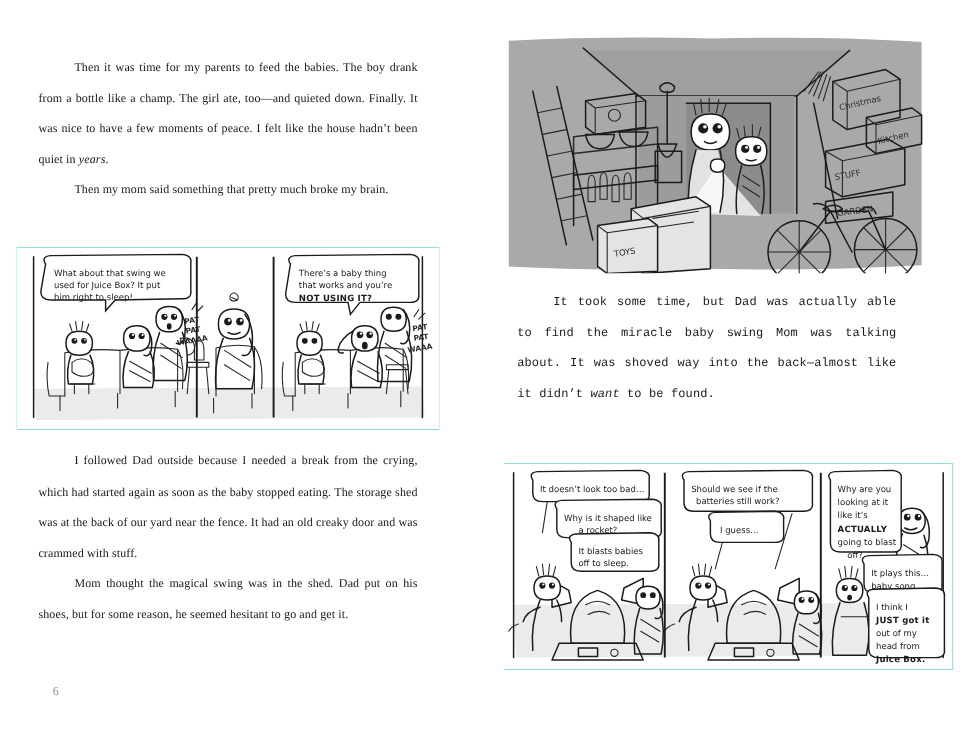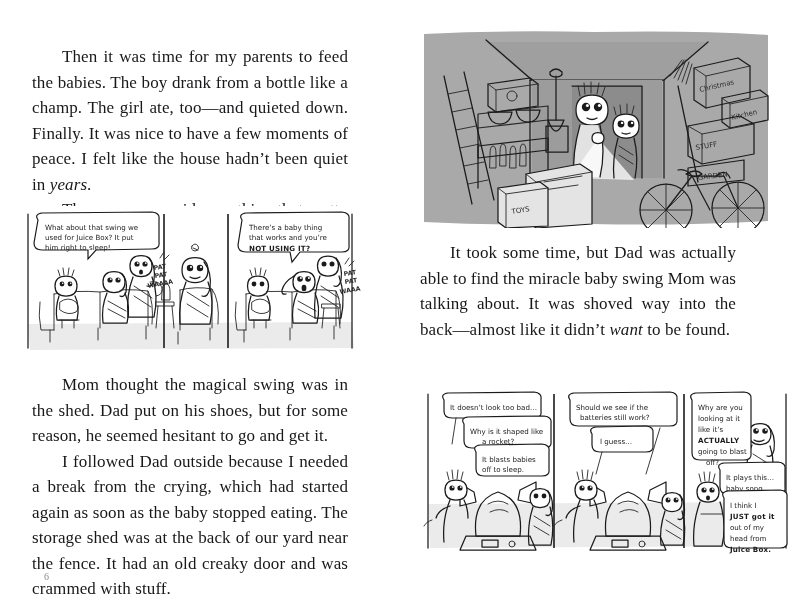--- a/index.html
+++ b/index.html
@@ -25,21 +25,21 @@
     top: 0;
     width: 362px;
     height: 612px;
   }
   .col-left  { left: 32px; }
   .col-right { left: 420px; }
 
   
   .prose {
     font-family: "Liberation Serif", serif;
-    font-size: 17px;
+    font-size: 10px;
     line-height: 25.5px;
     color: #18181a;
     text-align: justify;
     letter-spacing: .1px;
   }
   .prose p { margin: 0; text-indent: 30px; }
   .prose p.noind { text-indent: 30px; }
   .prose em { font-style: italic; }
 
   
@@ -239,22 +239,22 @@
 
           <text class="sfx" x="330" y="70" transform="rotate(-8 330 70)">PAT</text>
           <text class="sfx" x="331" y="78" transform="rotate(-8 331 78)">PAT</text>
           <text class="sfx" x="326" y="88" transform="rotate(-10 326 88)">WAAA</text>
           <path class="ink-thin" d="M331 58 l4 -6 M335 60 l5 -5"></path>
         </g>
       </svg>
     </div>
 
     <div class="prose" style="position:absolute; top:372px; left:0; width:316px;">
+      <p>I followed Dad outside because I needed a break from the crying, which had started again as soon as the baby stopped eating. The storage shed was at the back of our yard near the fence. It had an old creaky door and was crammed with stuff.</p>
       <p>Mom thought the magical swing was in the shed. Dad put on his shoes, but for some reason, he seemed hesitant to go and get it.</p>
-      <p>I followed Dad outside because I needed a break from the crying, which had started again as soon as the baby stopped eating. The storage shed was at the back of our yard near the fence. It had an old creaky door and was crammed with stuff.</p>
     </div>
   </div>
 
   <div class="col col-right">
 
     <div class="illus" style="position:absolute; top:28px; left:0; width:352px; height:200px;">
       <svg viewBox="0 0 352 200" xmlns="http://www.w3.org/2000/svg" aria-hidden="true">
 
         <path class="shedbg" d="M4 6 q80 -4 170 -2 q100 -2 174 3 l0 186 q-90 5 -176 3 q-86 2 -168 -2 z"></path>
 
@@ -345,21 +345,21 @@
         <circle class="ink" cx="318" cy="180" r="26" fill="none"></circle>
         <path class="ink-thin" d="M246 156 l0 52 M220 182 l52 0 M228 164 l36 36 M228 200 l36 -36"></path>
         <path class="ink-thin" d="M292 180 l52 0 M318 154 l0 52 M300 162 l36 36 M300 198 l36 -36"></path>
         <path class="ink" d="M246 182 l26 -34 l32 0 l14 32 M272 148 l18 34 M272 148 q-6 -8 -14 -6"></path>
         <path class="ink" d="M296 148 q10 -8 14 2"></path>
 
         <path class="ink" d="M266 146 q10 -6 16 0 q-6 5 -16 0"></path>
       </svg>
     </div>
 
-    <div class="prose" style="position:absolute; top:240px; left:0; width:316px;">
+    <div class="prose" style="position:absolute; top:240px; left:11px; width:316px;font-family:Liberation Mono, monospace;">
       <p><span>It took some time, but Dad was actually able to find the miracle baby swing Mom was talking about. It was shoved way into the back—almost like it didn’t </span><em>want</em><span> to be found.</span></p>
     </div>
 
     <div class="comic" style="position:absolute; top:386px; left:0; width:374px; height:172px;">
       <svg viewBox="0 0 374 172" xmlns="http://www.w3.org/2000/svg" aria-hidden="true">
         <rect class="panelbg" x="0" y="0" width="374" height="172"></rect>
         <path class="floor" d="M8 118 L366 116 L368 160 L10 162 Z"></path>
         <path class="ink" d="M8 8 L8 162"></path>
         <path class="ink" d="M366 8 L366 162"></path>
         <path class="divider" d="M134 8 L134 162" fill="none"></path>

